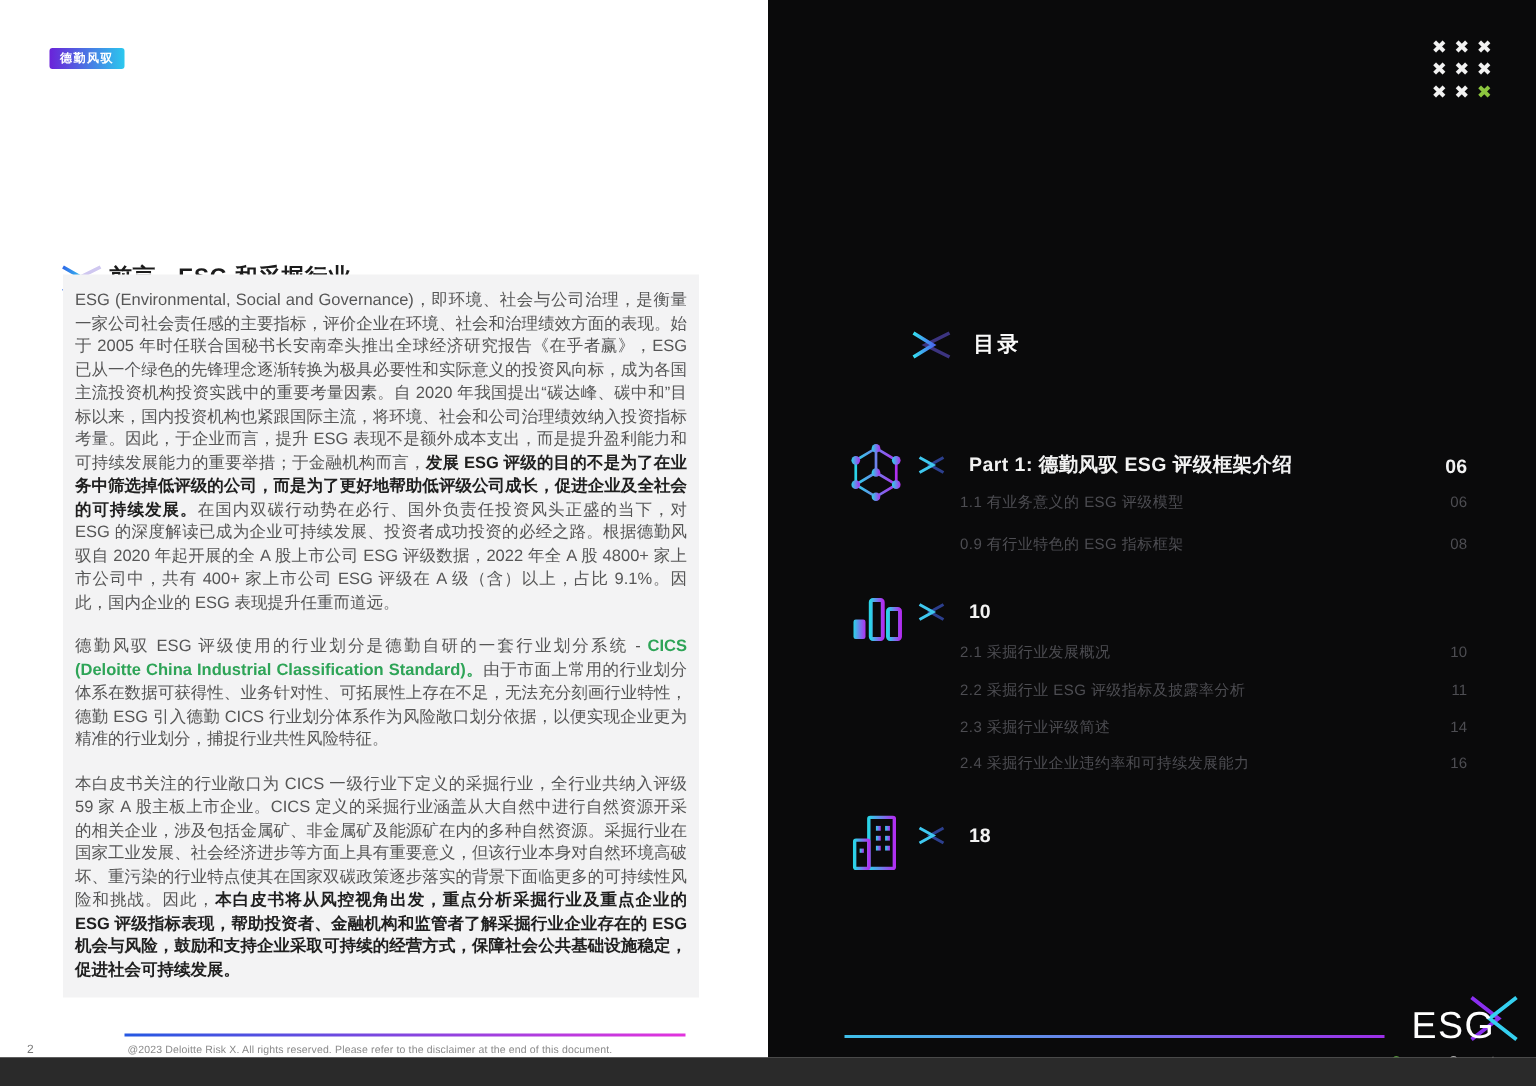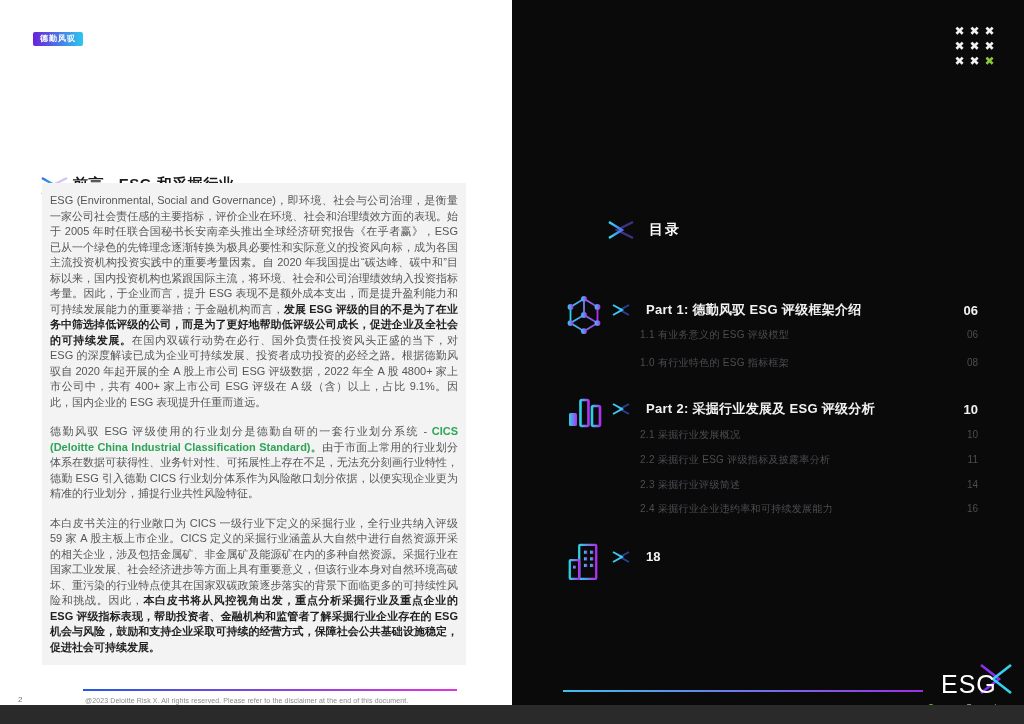--- a/index.html
+++ b/index.html
@@ -158,21 +158,21 @@
       </svg>
     </span>
     <span class="t">Part 1: 德勤风驭 ESG 评级框架介绍</span>
     <span class="pg">06</span>
   </div>
   <div class="toc-item" style="top:328px;">
     <span class="t">1.1 有业务意义的 ESG 评级模型</span>
     <span class="pg">06</span>
   </div>
   <div class="toc-item" style="top:356px;">
-    <span class="t">1.0 有行业特色的 ESG 指标框架</span>
+    <span class="t">0.9 有行业特色的 ESG 指标框架</span>
     <span class="pg">08</span>
   </div>
 
   <div class="sec-icon" style="top:394px;">
     <svg width="36" height="36" viewBox="0 0 36 36" fill="none">
       <defs>
         <linearGradient id="g2" x1="0" y1="0" x2="1" y2="0">
           <stop offset="0" stop-color="#2ad4e8"></stop>
             <stop offset="1" stop-color="#b02ff0"></stop>
         </linearGradient>
@@ -182,21 +182,20 @@
       <rect x="26" y="12" width="8" height="20" rx="1.5" stroke="url(#g2)" stroke-width="2.6" fill="none"></rect>
     </svg>
   </div>
   <div class="sec-head" style="top:400px;">
     <span>
       <svg width="18" height="14" viewBox="0 0 18 14" fill="none">
         <polyline points="17,2 8,7 17,12" stroke="#2c3f8e" stroke-width="2" fill="none"></polyline>
         <polyline points="1,2 10,7 1,12" stroke="#3fc8f0" stroke-width="2" fill="none"></polyline>
       </svg>
     </span>
-    <span class="t">Part 2: 采掘行业发展及 ESG 评级分析</span>
     <span class="pg">10</span>
   </div>
   <div class="toc-item" style="top:428px;gap:25px;">
     <span class="t">2.1 采掘行业发展概况</span>
     <span class="pg">10</span>
   </div>
   <div class="toc-item" style="top:453px;">
     <span class="t">2.2 采掘行业 ESG 评级指标及披露率分析</span>
     <span class="pg">11</span>
   </div>

